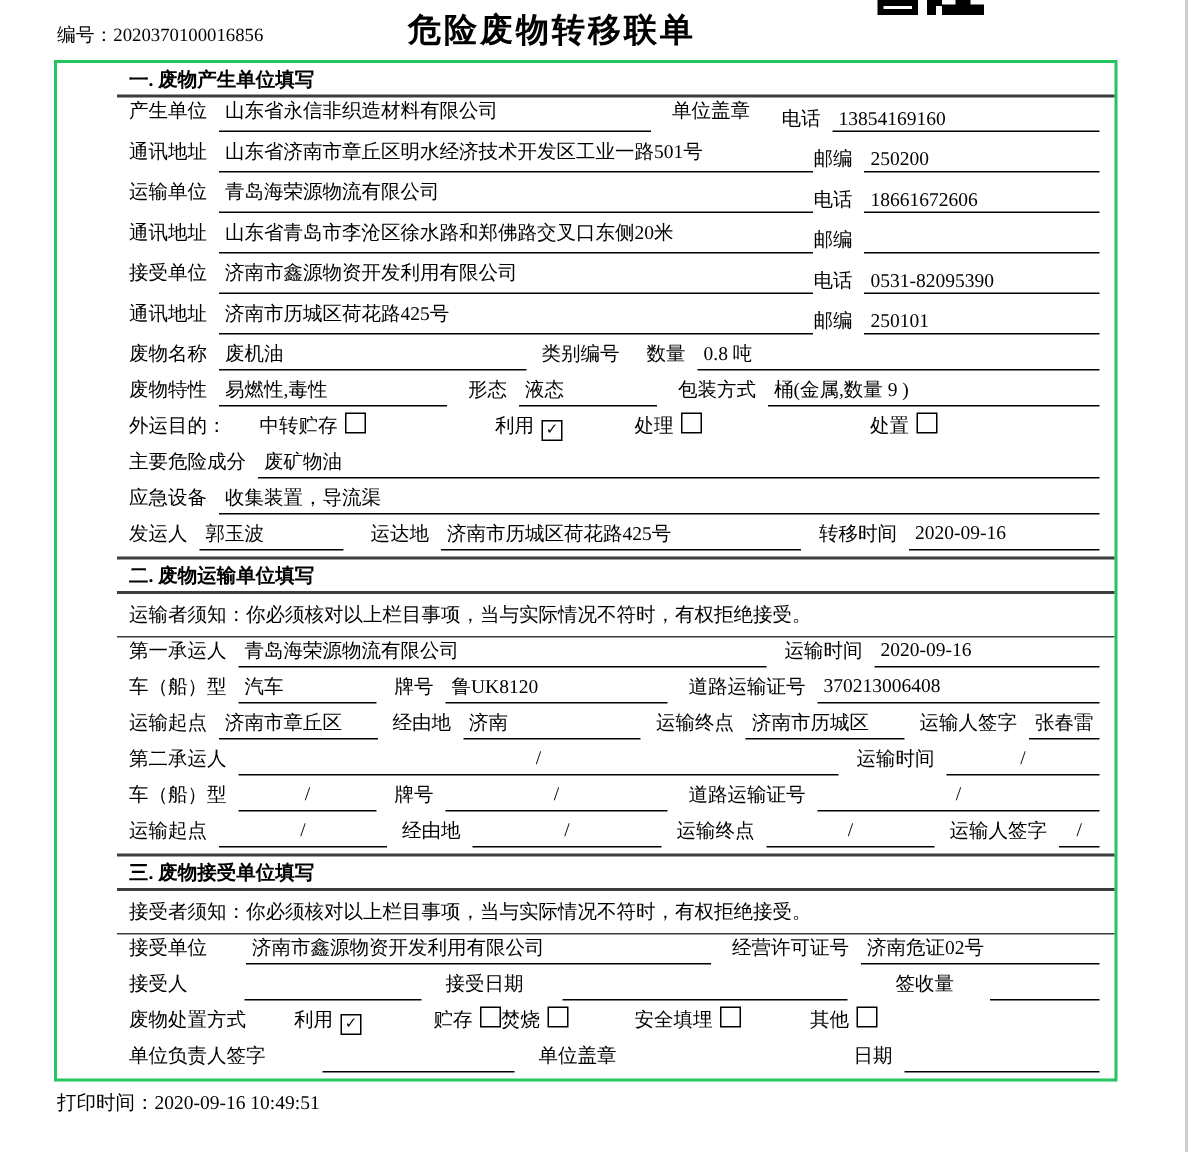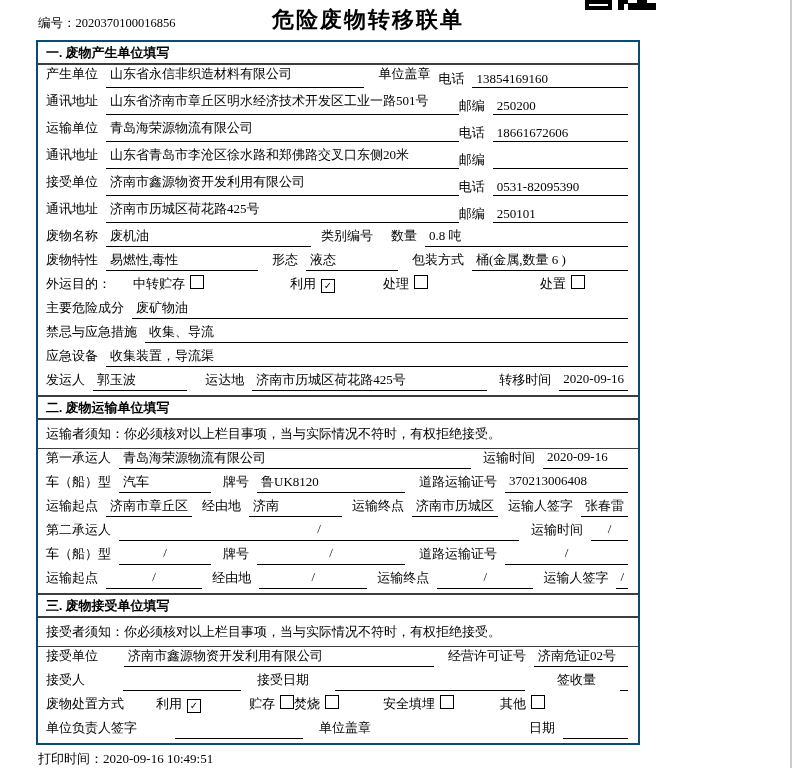--- a/index.html
+++ b/index.html
@@ -15,21 +15,21 @@
   .title{position:absolute;left:0;right:60px;top:5px;text-align:center;
          font-size:22px;font-weight:bold;letter-spacing:2px;}
   .qr{position:absolute;left:585px;top:0;width:72px;height:10px;}
   .qr i{position:absolute;display:block;background:#000;}
   .qr .q1{left:0;top:0;width:27px;height:10px;background:#fff;border:4px solid #000;box-sizing:border-box;}
   .qr .q2{left:33px;top:0;width:10px;height:4px;}
   .qr .q3{left:33px;top:4px;width:6px;height:6px;}
   .qr .q4{left:43px;top:3px;width:28px;height:7px;}
   .qr .q5{left:52px;top:0;width:10px;height:4px;}
   
-  .form{margin-left:36px;width:604px;border:2px solid #0c4a6e;box-sizing:border-box;background:#fff;}
+  .form{margin-left:36px;width:709px;border:2px solid #22c55e;box-sizing:border-box;background:#fff;padding-left:40px;}
   .sec-h{font-weight:bold;font-size:13px;line-height:16px;padding:3px 8px 2px;border-bottom:2px solid #3d3d3d;}
   .sec-h.mid{border-top:2px solid #3d3d3d;}
   .notice{padding:6px 8px 6px;line-height:16px;border-bottom:1px solid #3d3d3d;}
   .row{display:flex;padding:0 10px 4px 8px;box-sizing:border-box;}
   .r27{height:27px;}
   .r24{height:24px;}
   .lbl{white-space:nowrap;margin-right:8px;}
   .val{display:inline-block;border-bottom:1px solid #000;padding:0 4px;white-space:nowrap;
        box-sizing:border-box;min-height:16px;}
   .fill{flex:1 1 auto;}
@@ -124,21 +124,21 @@
     <span class="lbl" style="margin-left:10px">数量</span>
     <span class="val fill">0.8 吨</span>
   </div>
 
   <div class="row r24">
     <span class="lbl">废物特性</span>
     <span class="val" style="width:152px">易燃性,毒性</span>
     <span class="lbl" style="margin-left:14px">形态</span>
     <span class="val" style="width:92px">液态</span>
     <span class="lbl" style="margin-left:14px">包装方式</span>
-    <span class="val fill">桶(金属,数量 6 )</span>
+    <span class="val fill">桶(金属,数量 9 )</span>
   </div>
 
   <div class="row r24">
     <span class="lbl">外运目的：</span>
     <span class="opt" style="margin-left:14px">
       <span>中转贮存</span><span class="cb"></span>
     </span>
     <span class="opt" style="margin-left:86px">
       <span>利用</span><span class="cb">✓</span>
     </span>
@@ -148,24 +148,20 @@
     <span class="opt" style="margin-left:112px">
       <span>处置</span><span class="cb"></span>
     </span>
   </div>
 
   <div class="row r24">
     <span class="lbl">主要危险成分</span>
     <span class="val fill">废矿物油</span>
   </div>
 
-  <div class="row r24">
-    <span class="lbl">禁忌与应急措施</span>
-    <span class="val fill">收集、导流</span>
-  </div>
 
   <div class="row r24">
     <span class="lbl">应急设备</span>
     <span class="val fill">收集装置，导流渠</span>
   </div>
 
   <div class="row r24">
     <span class="lbl">发运人</span>
     <span class="val" style="width:96px">郭玉波</span>
     <span class="lbl" style="margin-left:18px">运达地</span>

